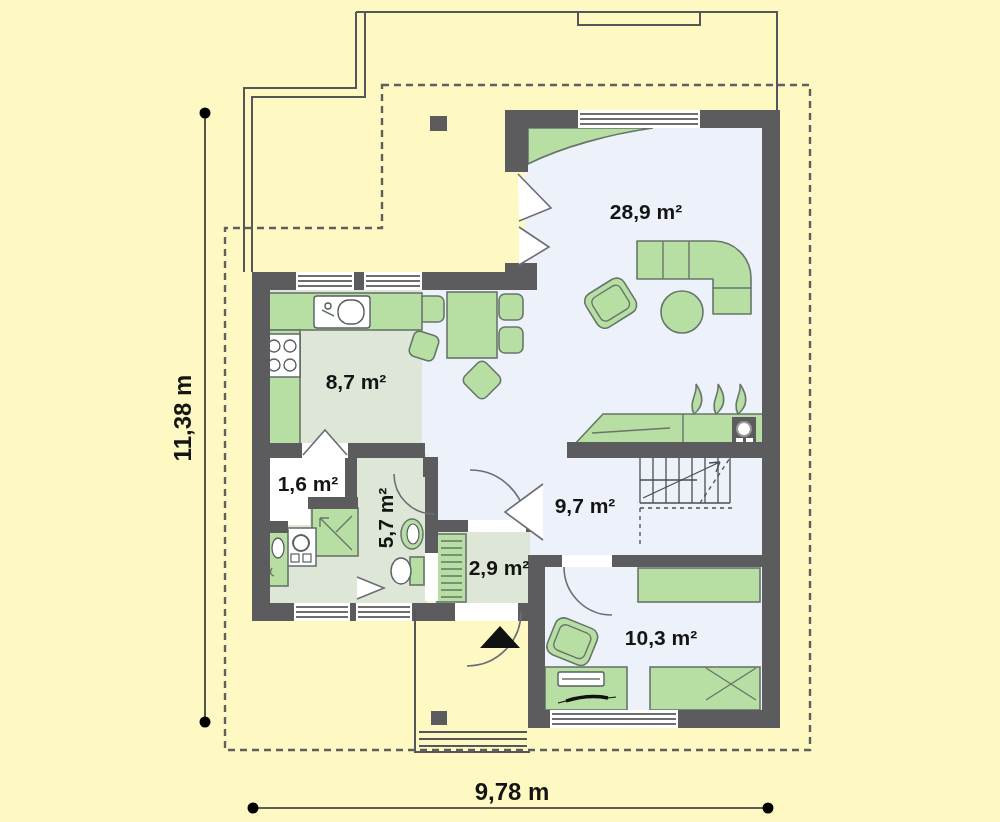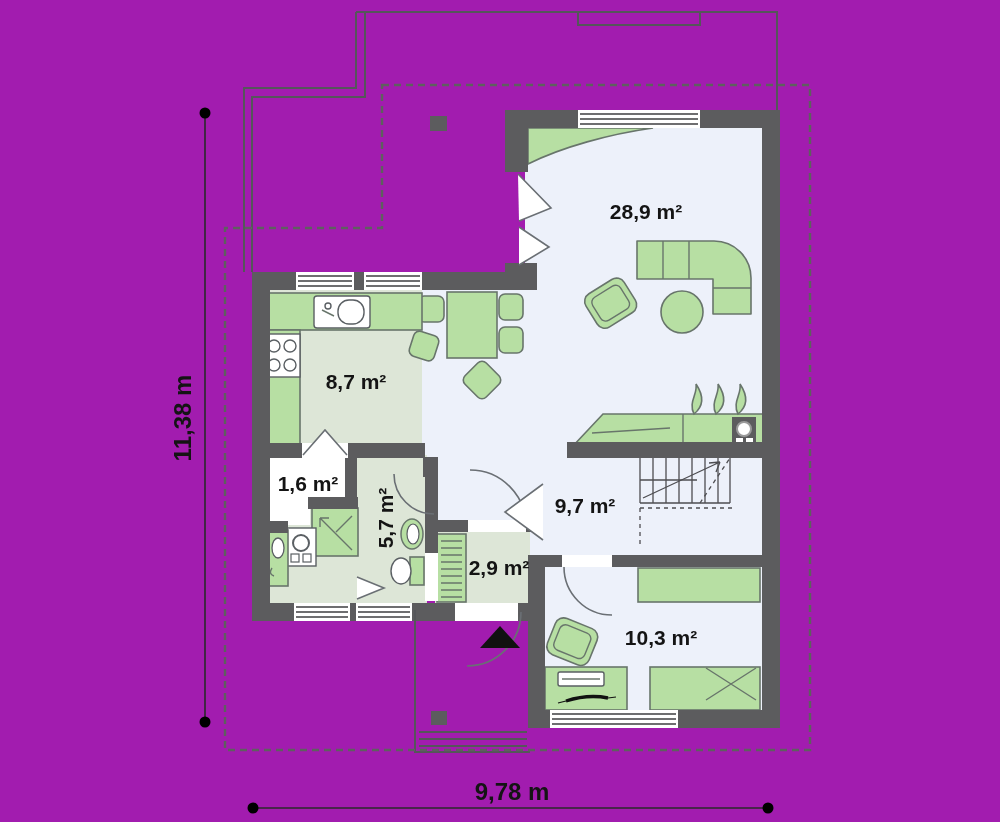--- a/index.html
+++ b/index.html
@@ -1,16 +1,16 @@
 <!DOCTYPE html>
 <html><head>
 <meta charset="utf-8">
 <style>
   html,body{margin:0;padding:0;background:#ffffff;}
-  #stage{position:relative;width:1000px;height:822px;background:#a21caf;overflow:hidden;
+  #stage{position:relative;width:1000px;height:822px;background:#fef9c3;overflow:hidden;
          font-family:"Liberation Sans", sans-serif;}
   svg{position:absolute;left:0;top:0;}
   text{font-family:"Liberation Sans", sans-serif;font-weight:bold;fill:#141414;}
   .room-label{font-size:21px;}
   .dim-label{font-size:24px;}
   .wall{fill:#5c5c5e;}
   .winpad{fill:#ffffff;}
   .winline{stroke:#3f3f41;stroke-width:1.7;fill:none;}
   .thin{stroke:#55565a;stroke-width:2;fill:none;}
   .dash{stroke:#5f5f5f;stroke-width:2.4;fill:none;stroke-dasharray:7 5;}

